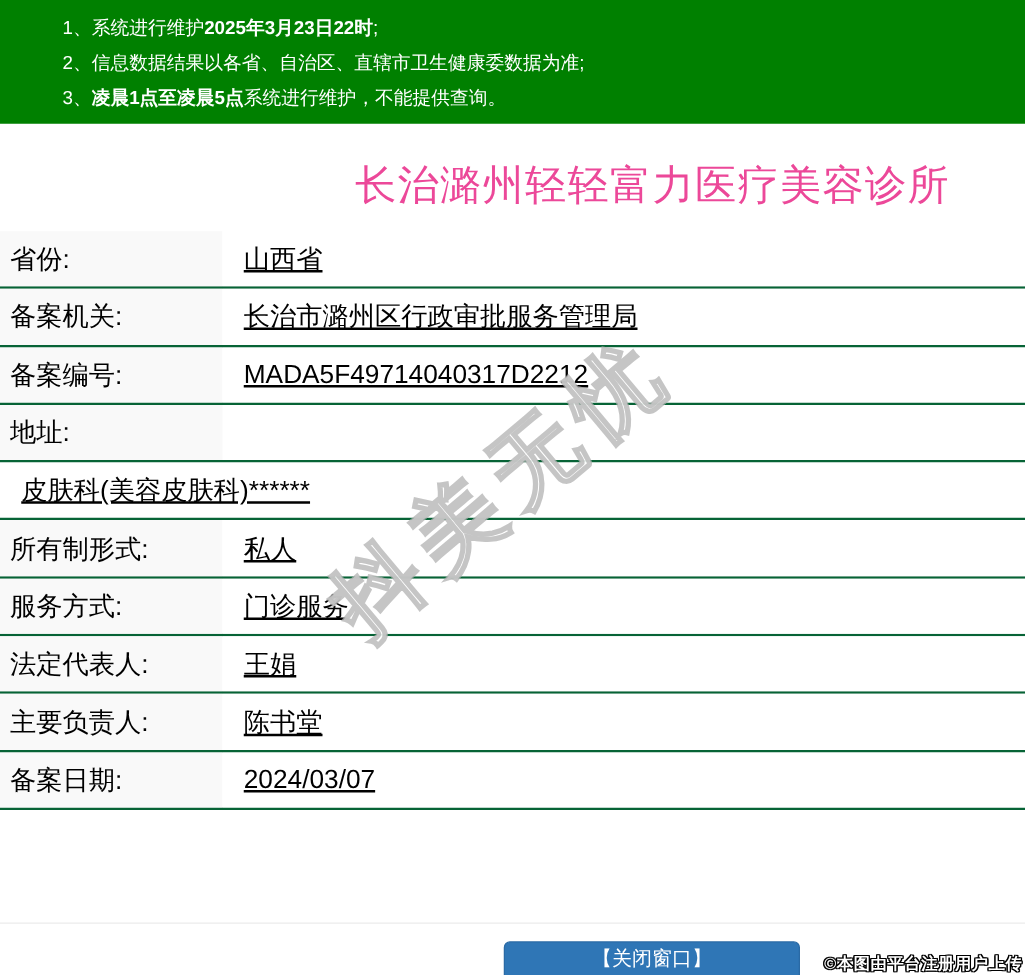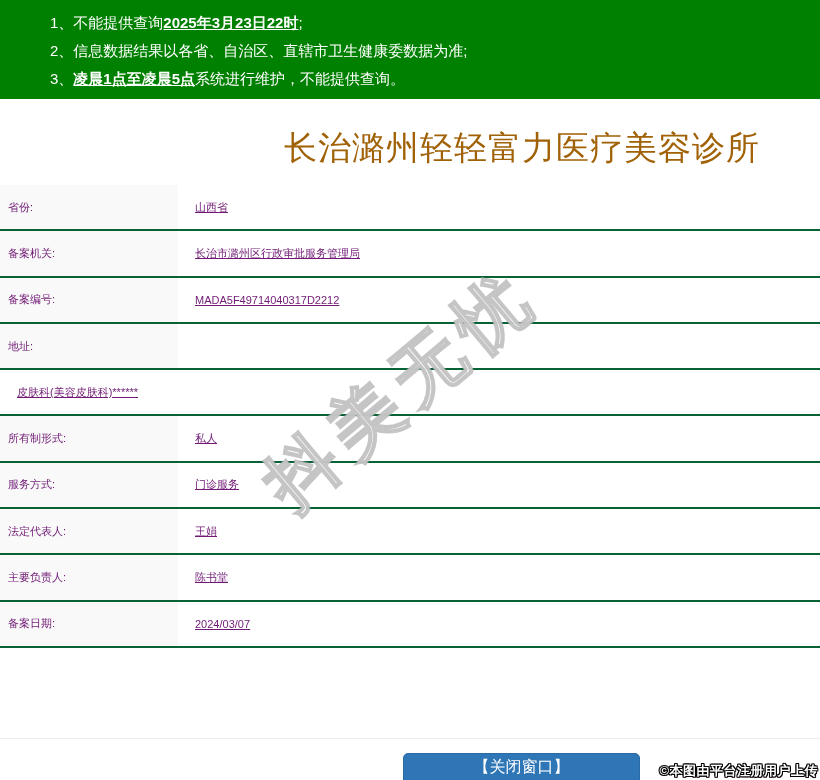--- a/index.html
+++ b/index.html
@@ -23,50 +23,50 @@
     height: 99px;
     background: #008000;
     color: #ffffff;
     padding: 9px 0 0 50px;
     font-size: 15px;
   }
   .notice-line {
     line-height: 28px;
     white-space: nowrap;
   }
-  .notice-line b { font-weight: bold; text-decoration: underline; }
+  .notice-line b { font-weight: bold; }
 
   
   .title-wrap {
     height: 86px;
     text-align: center;
     padding-left: 224px; 
     padding-top: 27px;
   }
   .page-title {
     font-size: 33px;
     font-weight: 400;
-    color: #a16207;
+    color: #ec4899;
     letter-spacing: 1px;
     white-space: nowrap;
   }
 
   
   .info-table { width: 820px; }
   .info-row {
     display: flex;
     height: 46.3px;
     border-bottom: 2px solid #076336;
     align-items: stretch;
   }
   .cell {
     display: flex;
     align-items: center;
-    font-size: 11px;
-    color: #701a75;
+    font-size: 21px;
+    color: #000000;
   }
   .cell.label {
     width: 178px;
     background: #f9f9f9;
     padding-left: 8px;
     flex: 0 0 178px;
   }
   .cell.value {
     padding-left: 17px;
     flex: 1 1 auto;
@@ -129,21 +129,21 @@
     pointer-events: none;
     z-index: 5;
   }
 </style>
 </head>
 <body>
 
 <div class="page">
 
   <div class="notice">
-    <div class="notice-line"><span>1、</span><span>不能提供查询</span><b>2025年3月23日22时</b><span>;</span></div>
+    <div class="notice-line"><span>1、</span><span>系统进行维护</span><b>2025年3月23日22时</b><span>;</span></div>
     <div class="notice-line"><span>2、</span><span>信息数据结果以各省、自治区、直辖市卫生健康委数据为准;</span><b></b><span></span></div>
     <div class="notice-line"><span>3、</span><span></span><b>凌晨1点至凌晨5点</b><span>系统进行维护，不能提供查询。</span></div>
   </div>
 
   <div class="title-wrap">
     <div class="page-title">长治潞州轻轻富力医疗美容诊所</div>
   </div>
 
   <div class="info-table">
     <div class="info-row">

